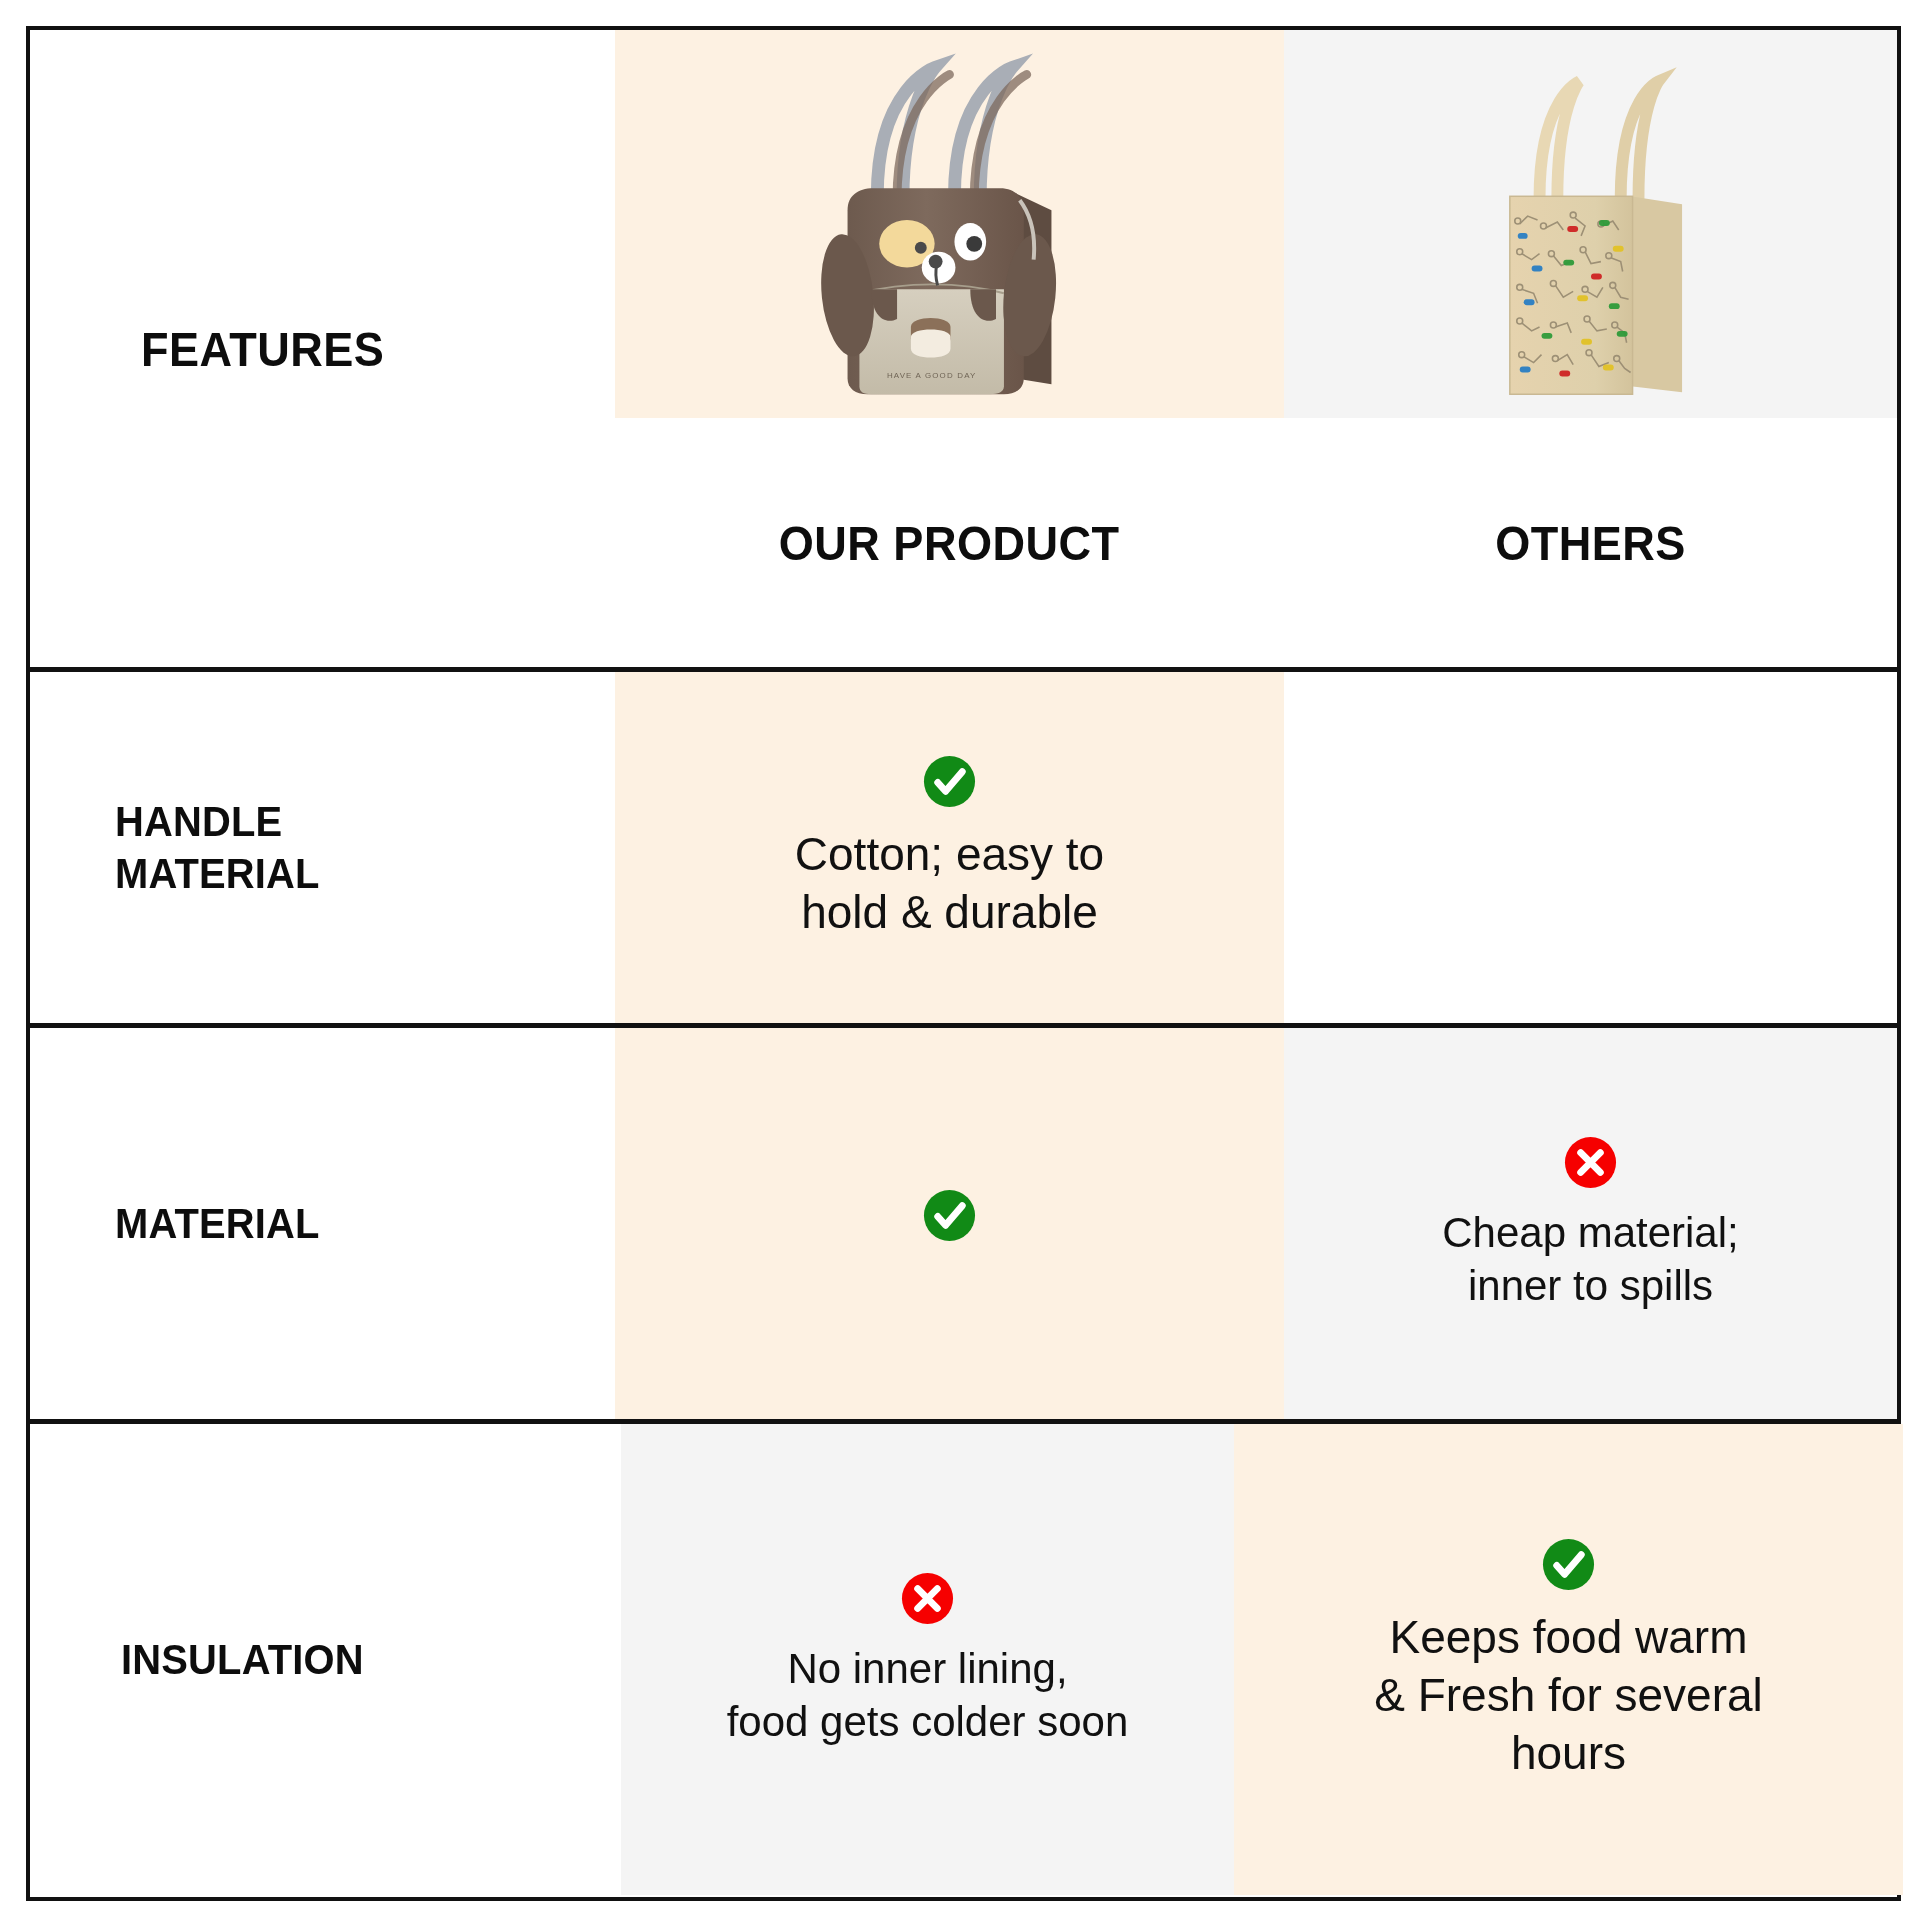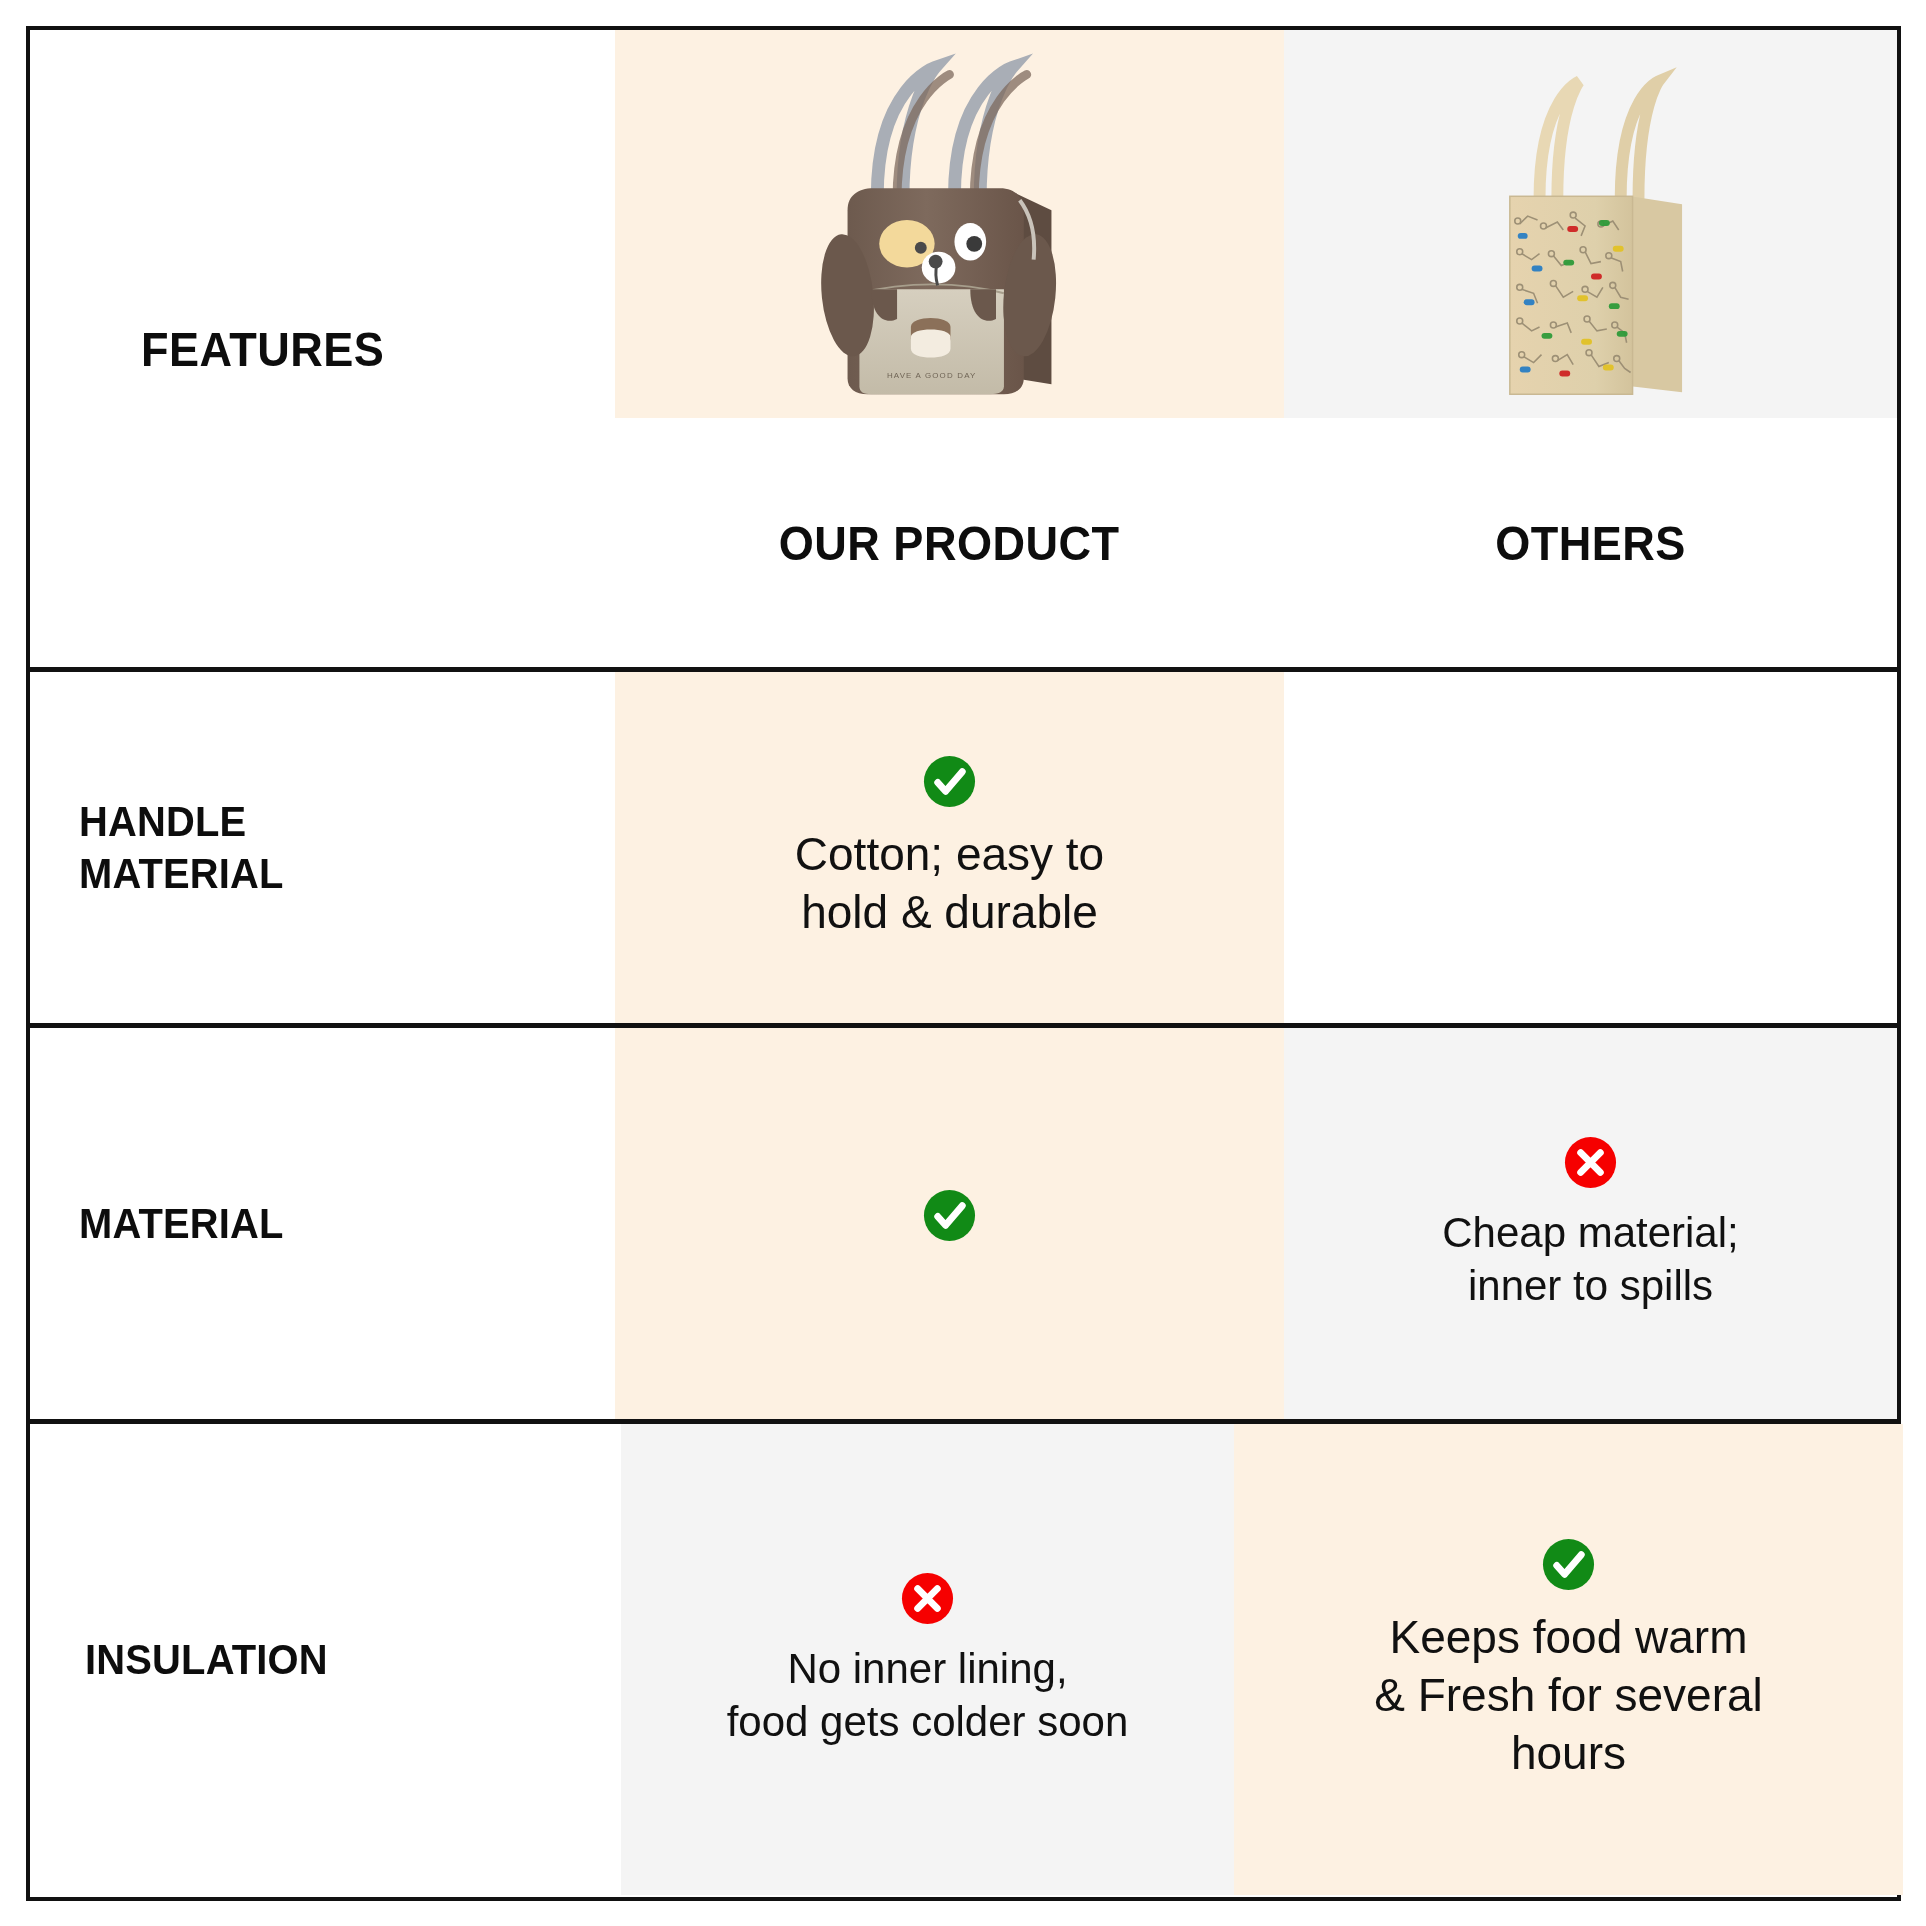--- a/index.html
+++ b/index.html
@@ -91,21 +91,21 @@
     border-bottom: 5px solid #111111;
   }
   .data-row:last-child { border-bottom: none; }
   .row-handle    { height: 356px; flex: 0 0 356px; }
   .row-material  { height: 396px; flex: 0 0 396px; }
   .row-insulation{ height: 471px; flex: 0 0 471px; margin-left: 6px; }
 
   .feature-cell {
     display: flex;
     align-items: center;
-    padding-left: 49px;
+    padding-left: 85px;
     background: #ffffff;
   }
   .feature-label {
     font-size: 42px;
     font-weight: 700;
     line-height: 1.22;
     letter-spacing: 0.2px;
     color: #0d0d0d;
     text-transform: uppercase;
     transform: scaleX(0.95);

